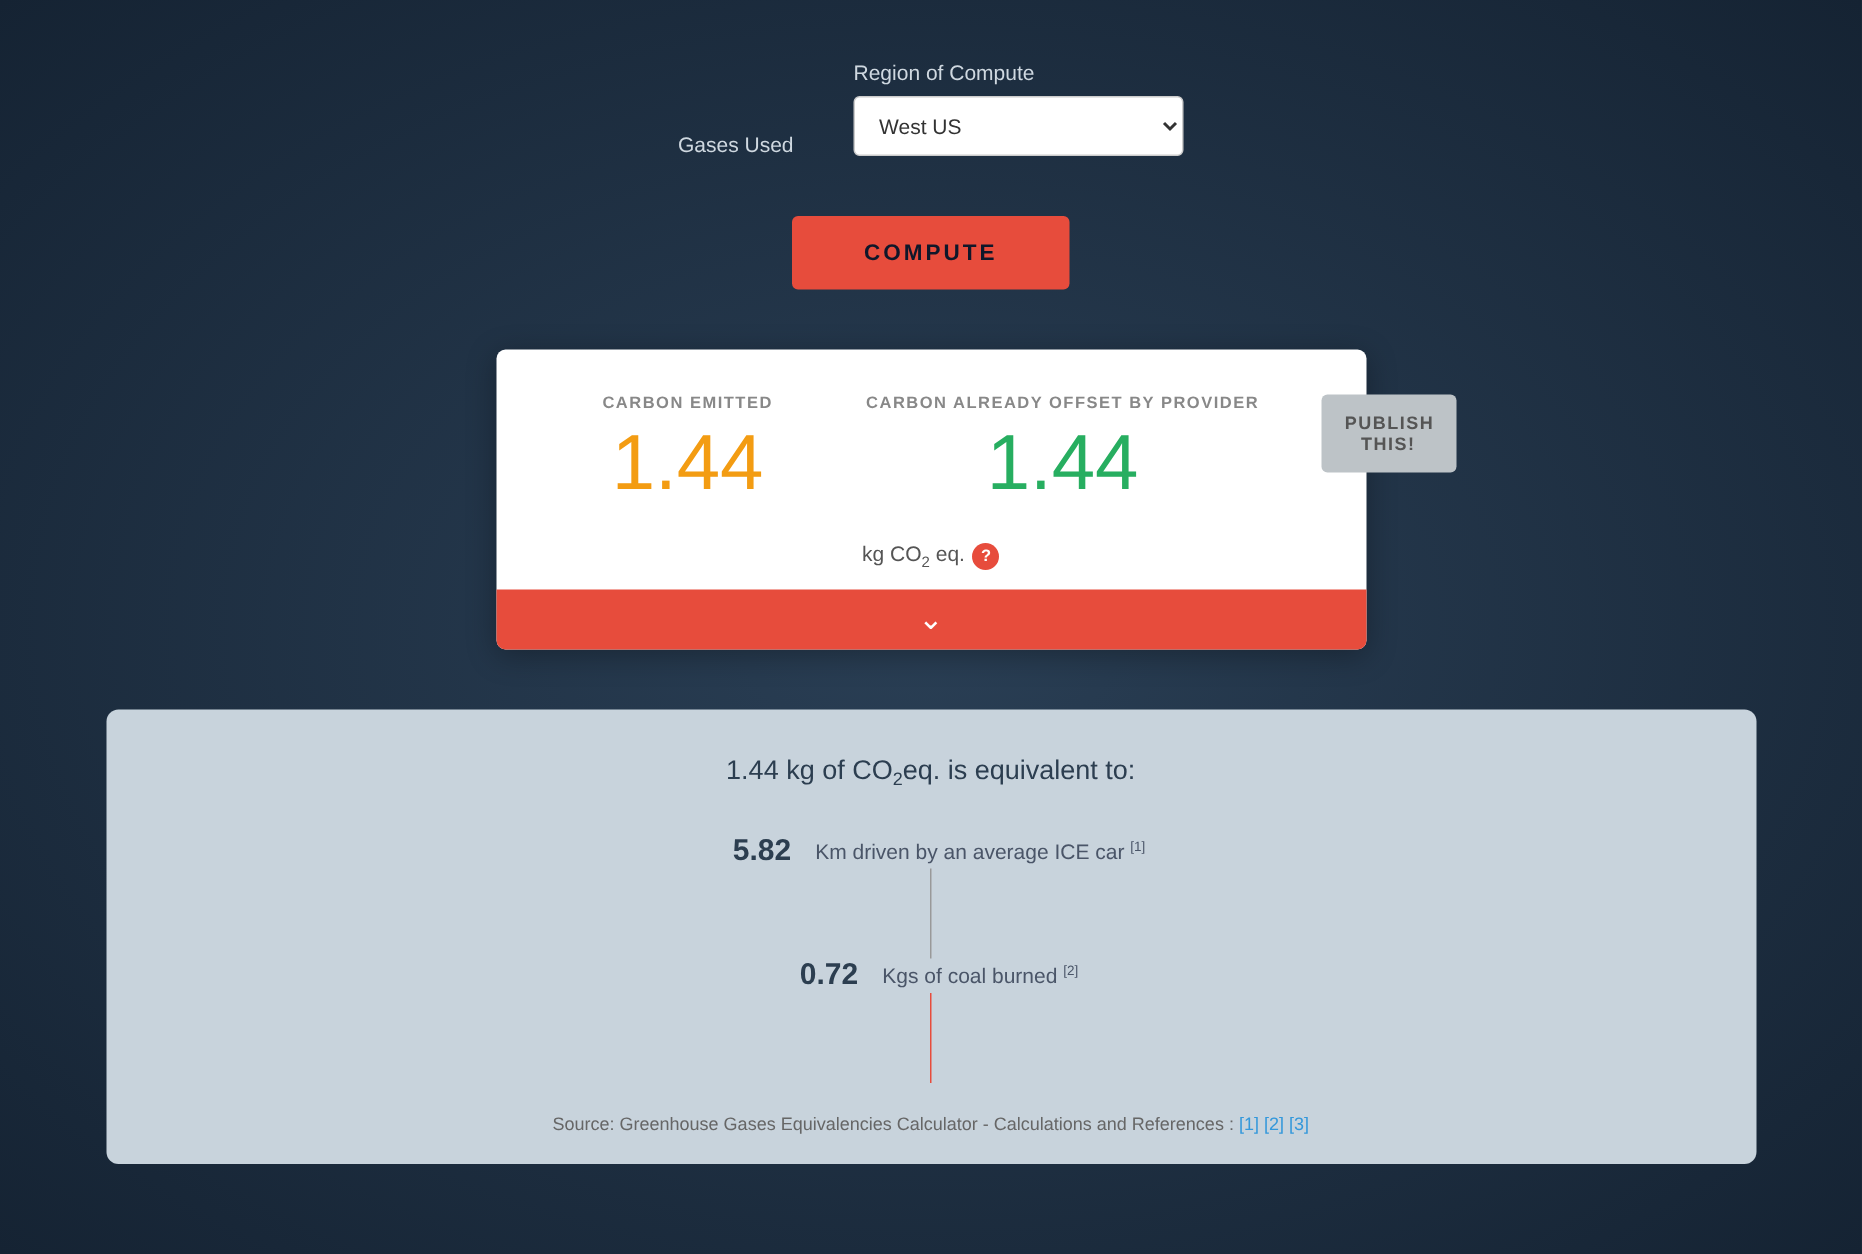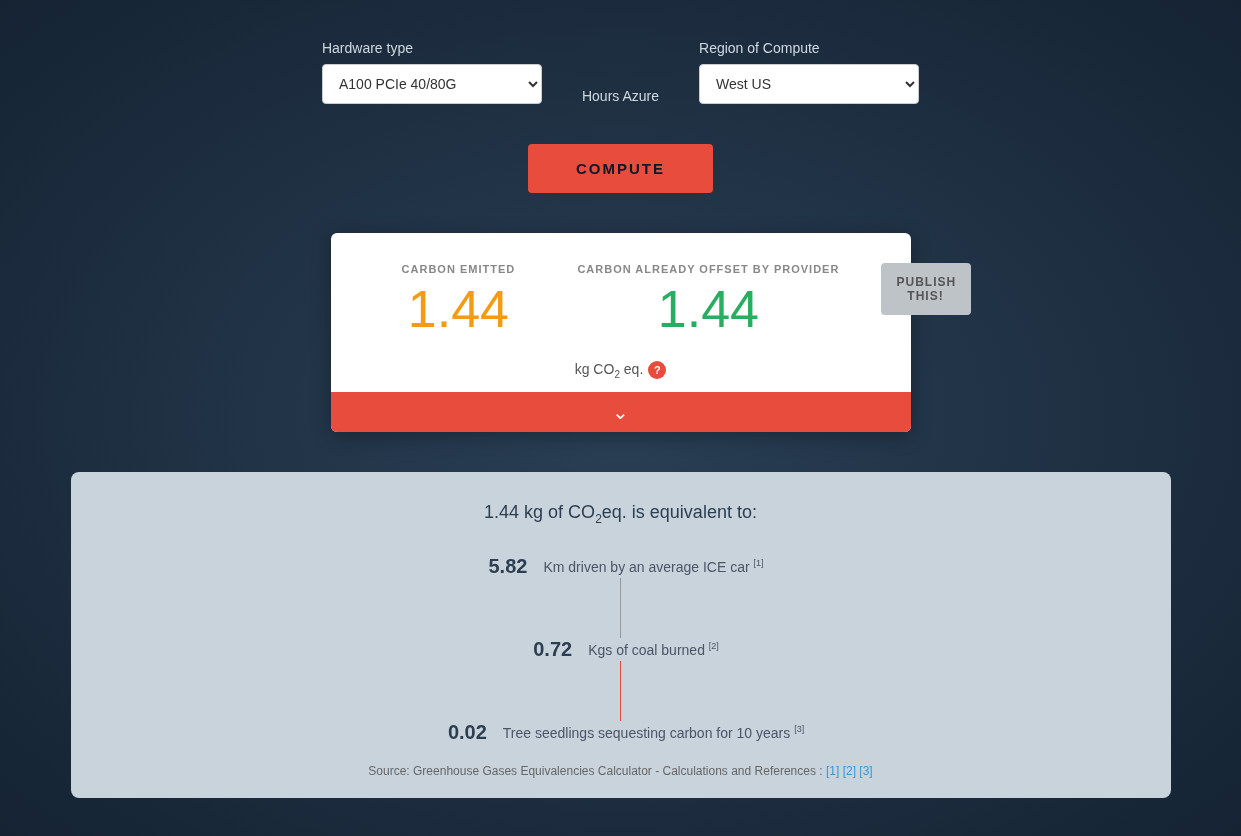--- a/index.html
+++ b/index.html
@@ -285,33 +285,23 @@
       text-decoration: none;
     }
   </style>
 </head>
 <body>
 
 <div class="page-wrapper">
 
   <div class="form-row">
 
+
     <div class="form-group">
-      <label>Hardware type</label>
-      <select>
-        <option>A100 PCIe 40/80G</option>
-        <option>V100</option>
-        <option>T4</option>
-        <option>A10G</option>
-        <option>RTX 3090</option>
-      </select>
-    </div>
-
-    <div class="form-group">
-      <label>Hours Azure</label>
+      <label>Gases Used</label>
     </div>
 
 
     <div class="form-group">
       <label>Region of Compute</label>
       <select>
         <option>West US</option>
         <option>East US</option>
         <option>West Europe</option>
         <option>East Asia</option>
@@ -371,27 +361,20 @@
       <div class="equiv-item">
         <div class="equiv-value">0.72</div>
         <div class="equiv-desc">
           <span>Kgs of coal burned</span>
           <sup>[2]</sup>
         </div>
       </div>
 
       <div class="equiv-divider"></div>
 
-      <div class="equiv-item">
-        <div class="equiv-value">0.02</div>
-        <div class="equiv-desc">
-          <span>Tree seedlings sequesting carbon for 10 years</span>
-          <sup>[3]</sup>
-        </div>
-      </div>
 
     </div>
 
     <div class="source-text">
       <span>Source: Greenhouse Gases Equivalencies Calculator - Calculations and References :</span>
       <a href="#"> [1]</a>
       <a href="#"> [2]</a>
       <a href="#"> [3]</a>
     </div>
 

